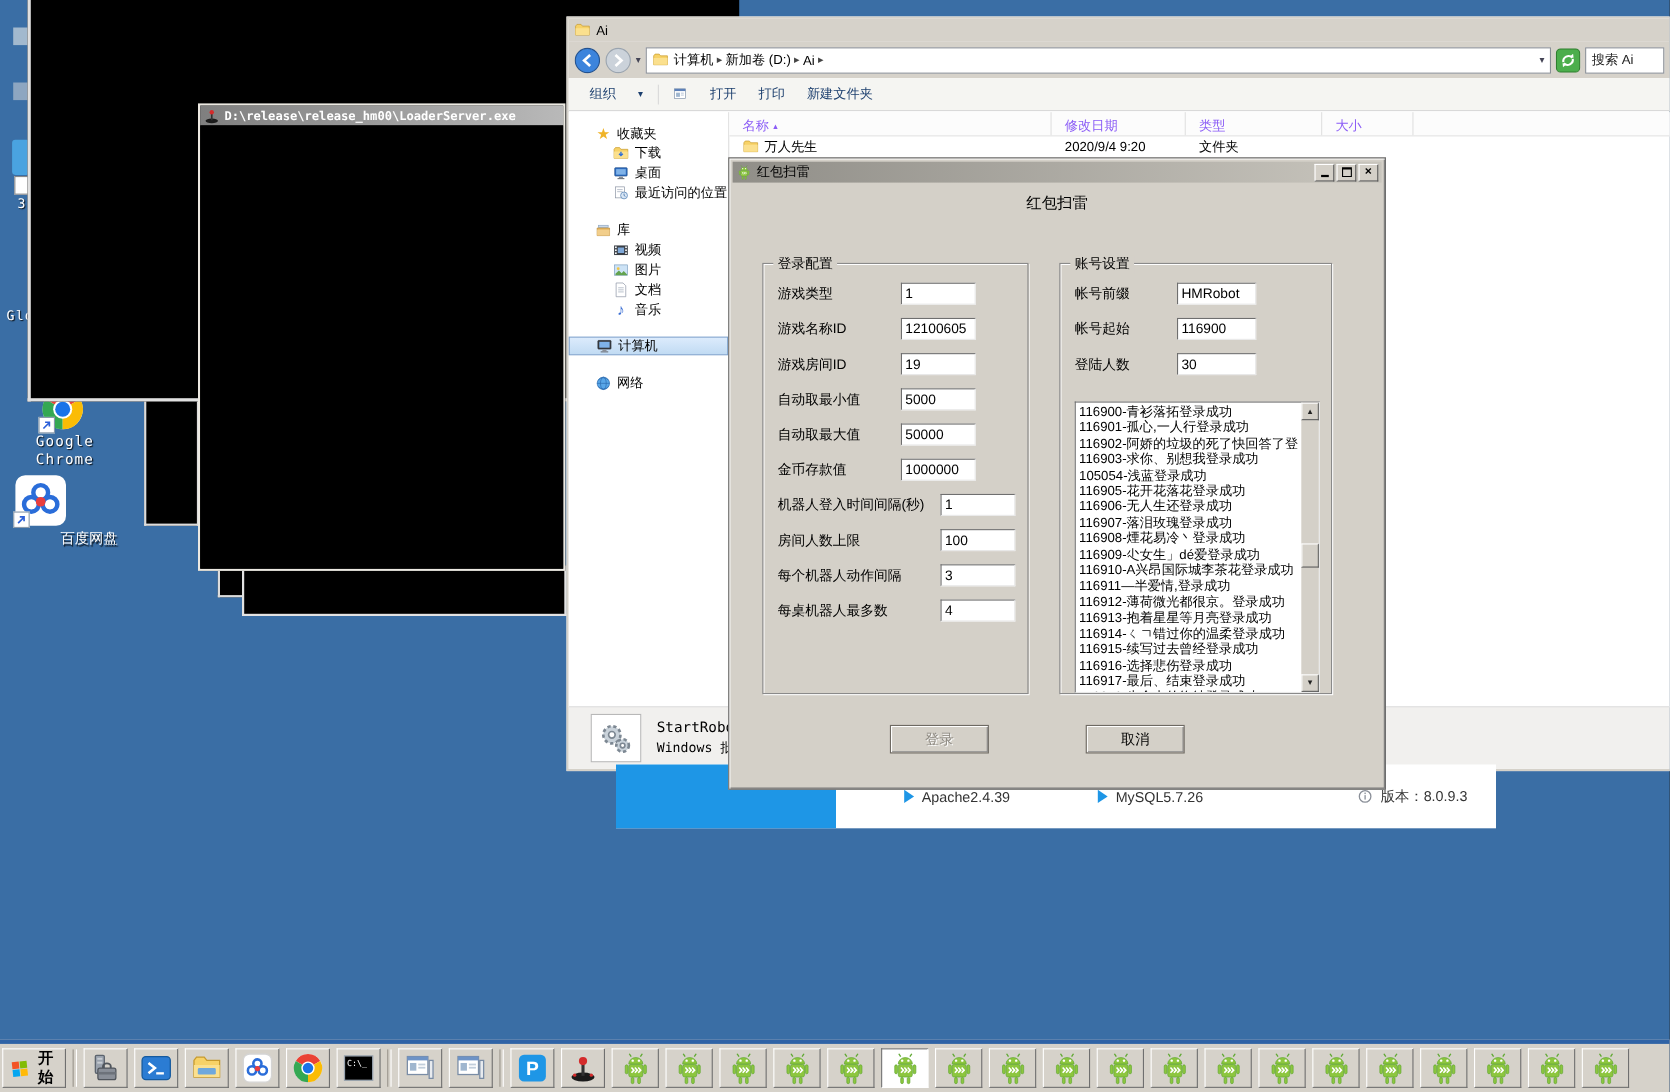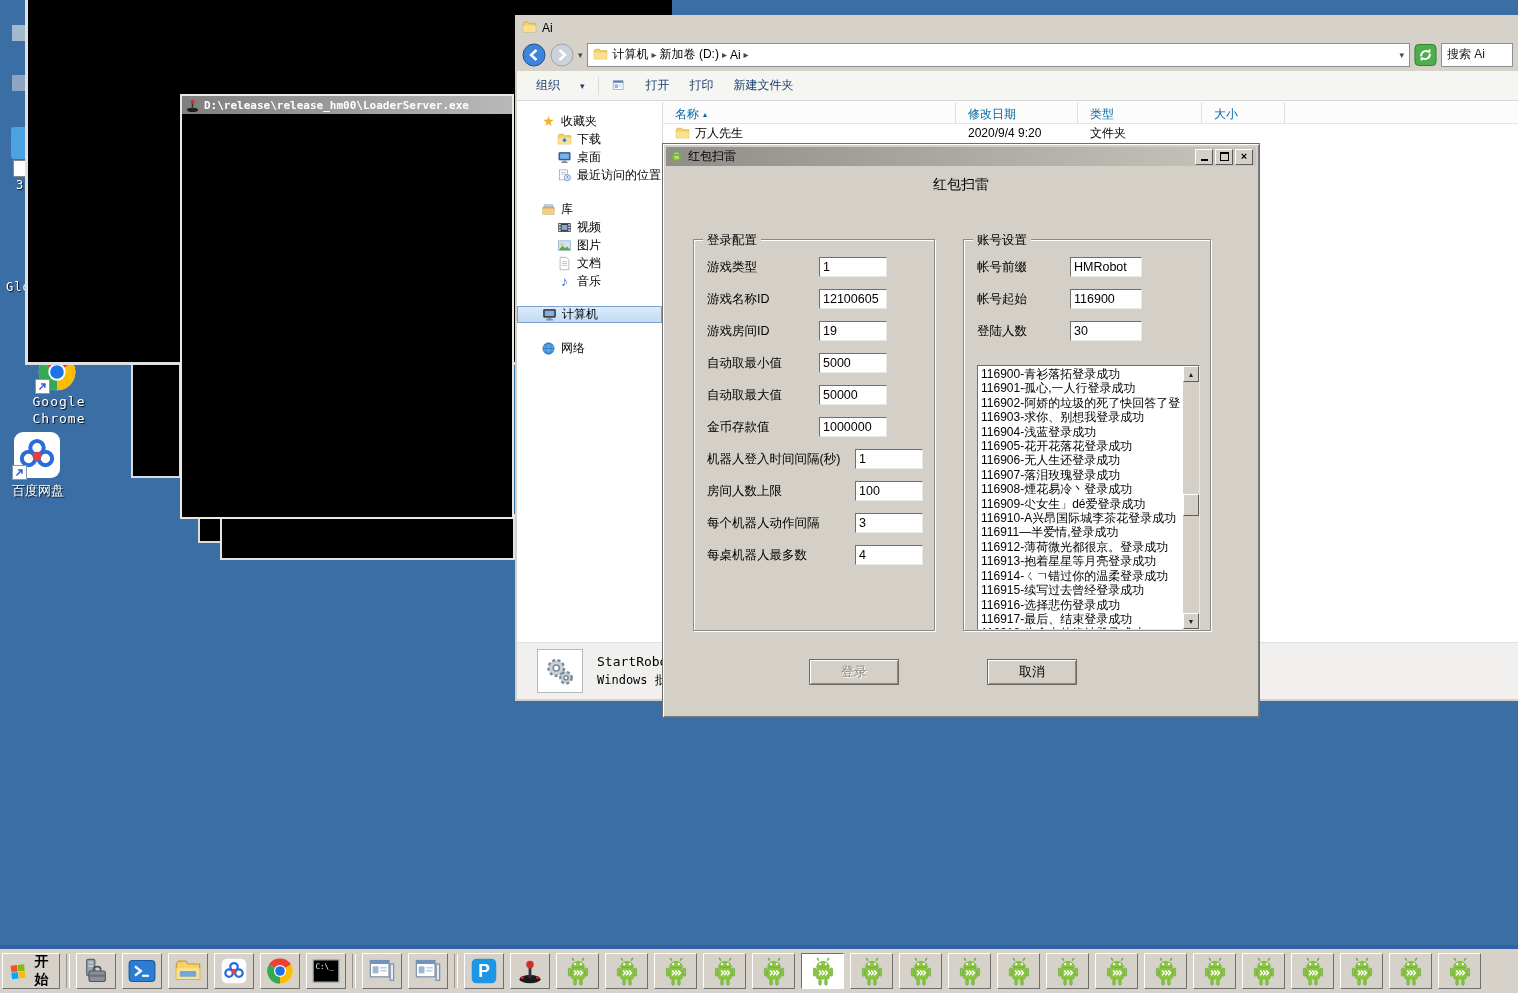--- a/index.html
+++ b/index.html
@@ -39,21 +39,21 @@
   .sb-row{display:flex;align-items:center;gap:5px;height:18px;font-size:12px;padding-left:24px;}
   .sb-row.ind{padding-left:40px;}
   .sb-row.gap{margin-top:16px;}
   .sb-row.sel{background:linear-gradient(#dcebfc,#c1dbf3);border:1px solid #7da2ce;
               height:17px;box-sizing:border-box;}
   .mini{width:15px;height:15px;display:inline-flex;align-items:center;justify-content:center;flex:none;}
   .mini svg{width:100%;height:100%;}
   #exp-main{flex:1;position:relative;}
   .hdr-row{display:flex;height:21px;border-bottom:1px solid #e4e4e4;background:#fcfcfc;}
   .hdr-cell{box-sizing:border-box;border-right:1px solid #e0e0e0;padding:3px 6px 0 12px;
-            color:#0369a1;font-size:12px;display:flex;gap:4px;align-items:center;}
+            color:#8b5cf6;font-size:12px;display:flex;gap:4px;align-items:center;}
   .file-row{display:flex;height:18px;align-items:center;font-size:12px;}
   .fr-cell{box-sizing:border-box;padding-left:12px;display:flex;gap:5px;align-items:center;
            overflow:hidden;white-space:nowrap;}
   .exp-status{position:absolute;left:0;right:0;bottom:0;height:56px;background:#f1f0ee;
               border-top:1px solid #dfdfdf;display:flex;align-items:center;gap:14px;padding-left:20px;}
   .gearbox{width:44px;height:42px;background:#fff;border:1px solid #b8b8b8;
            display:flex;align-items:center;justify-content:center;}
   
   #dialog{position:absolute;background:#d4d0c8;border:1px solid #6e6e6e;
           box-shadow:inset 1px 1px 0 #fff,inset -1px -1px 0 #7a7a7a;padding:3px;box-sizing:border-box;}
@@ -148,21 +148,21 @@
             <circle cx="7.6" cy="13.8" r="3.5"></circle>
             <circle cx="16.4" cy="13.8" r="3.5"></circle>
             <circle cx="12" cy="8.2" r="3.5"></circle>
           </g>
           <circle cx="12" cy="12.6" r="2.3" fill="#E83E3E"></circle>
         </svg></span>
     <span class="badge" style="left:-2px;top:33px;"><svg width="13" height="13" viewBox="0 0 12 12">
           <path d="M3.2 8.8 L7.8 4.2 M4.6 3.6 h3.6 v3.6" stroke="#2B5FD9" stroke-width="1.4" fill="none"></path>
         </svg></span>
   </div>
-  <div class="dt-label" style="left:0px;top:482px;width:76px;letter-spacing:0;z-index:0;">百度网盘</div>
+  <div class="dt-label" style="left:0px;top:482px;width:76px;letter-spacing:0;z-index:0;padding-left:43px;">百度网盘</div>
 
   <div class="blackwin" style="left:131px;top:358px;width:46px;height:118px;border:2px solid #dcdcdc;border-top:none;z-index:1;"></div>
   <div class="blackwin" style="left:25px;top:0px;width:644px;height:362px;border-left:3px solid #e0e0e0;border-bottom:3px solid #e0e0e0;z-index:2;"></div>
   <div class="blackwin" style="left:198px;top:519px;width:22px;height:22px;border-left:2px solid #dcdcdc;border-bottom:2px solid #dcdcdc;z-index:2;"></div>
   <div class="blackwin" style="left:220px;top:514px;width:291px;height:44px;border:2px solid #e3e3e3;border-top:none;z-index:2;"></div>
 
   <div class="conswin" style="left:180px;top:94px;width:330px;height:421px;z-index:3;">
     <div class="cons-title">
       <span class="mini">
           <svg viewBox="0 0 24 24">
@@ -425,20 +425,43 @@
             <circle cx="16" cy="16.5" r="1.4" fill="#fff" stroke="#7d8893"></circle>
           </svg>
         </span>
       <div>
         <div style="font-family:'DejaVu Sans Mono',monospace;font-size:13px;">StartRobot</div>
         <div style="font-family:'DejaVu Sans Mono',monospace;font-size:12px;margin-top:3px;">Windows 批处</div>
       </div>
     </div>
   </div>
 
+  <div id="phpstudy" style="left:560px;top:695px;width:800px;height:58px;z-index:5;">
+    <div class="php-blue"></div>
+    <div class="php-status">
+      <span class="php-item">
+          <span class="tri"></span>
+          <span>Apache2.4.39</span>
+        </span>
+      <span class="php-item">
+          <span class="tri"></span>
+          <span>MySQL5.7.26</span>
+        </span>
+      <span class="php-item" style="margin-left:auto;margin-right:26px;">
+          <span class="mini" style="width:14px;height:14px;">
+            <svg viewBox="0 0 24 24">
+              <circle cx="12" cy="12" r="9" fill="none" stroke="#8a8f98" stroke-width="2"></circle>
+              <rect x="11" y="10" width="2" height="7" fill="#8a8f98"></rect>
+              <rect x="11" y="6" width="2" height="2.4" fill="#8a8f98"></rect>
+            </svg>
+          </span>
+          <span>版本：8.0.9.3</span>
+        </span>
+    </div>
+  </div>
 
   <div id="dialog" style="left:662px;top:143px;width:598px;height:575px;z-index:6;">
     <div class="dlg-title">
       <span class="mini" id="dlg-android">
           <svg viewBox="0 0 24 26">
             <line x1="8.6" y1="4.6" x2="7.2" y2="2.4" stroke="#5FA832"></line>
             <line x1="15.4" y1="4.6" x2="16.8" y2="2.4" stroke="#5FA832"></line>
             <g fill="#8DC63F" stroke="#5FA832" stroke-width="0.5">
               <path d="M6.8 10 a5.2 4.8 0 0 1 10.4 0 z"></path>
               <rect x="6.8" y="10.3" width="10.4" height="9.3" rx="1.6"></rect>
@@ -530,21 +553,21 @@
             <span class="lbl">登陆人数</span>
             <input type="text" readonly="" value="30" style="">
           </div>
         </div>
       <div id="logbox">
         <div id="logitems">
             <div class="log-item">116900-青衫落拓登录成功</div>
             <div class="log-item">116901-孤心,一人行登录成功</div>
             <div class="log-item">116902-阿娇的垃圾的死了快回答了登</div>
             <div class="log-item">116903-求你、别想我登录成功</div>
-            <div class="log-item">116904-浅蓝登录成功</div>
+            <div class="log-item">105054-浅蓝登录成功</div>
             <div class="log-item">116905-花开花落花登录成功</div>
             <div class="log-item">116906-无人生还登录成功</div>
             <div class="log-item">116907-落泪玫瑰登录成功</div>
             <div class="log-item">116908-煙花易冷丶登录成功</div>
             <div class="log-item">116909-尐女生」dé爱登录成功</div>
             <div class="log-item">116910-A兴昂国际城李茶花登录成功</div>
             <div class="log-item">116911—半爱情,登录成功</div>
             <div class="log-item">116912-薄荷微光都很京。登录成功</div>
             <div class="log-item">116913-抱着星星等月亮登录成功</div>
             <div class="log-item">116914-ㄑㄱ错过你的温柔登录成功</div>

